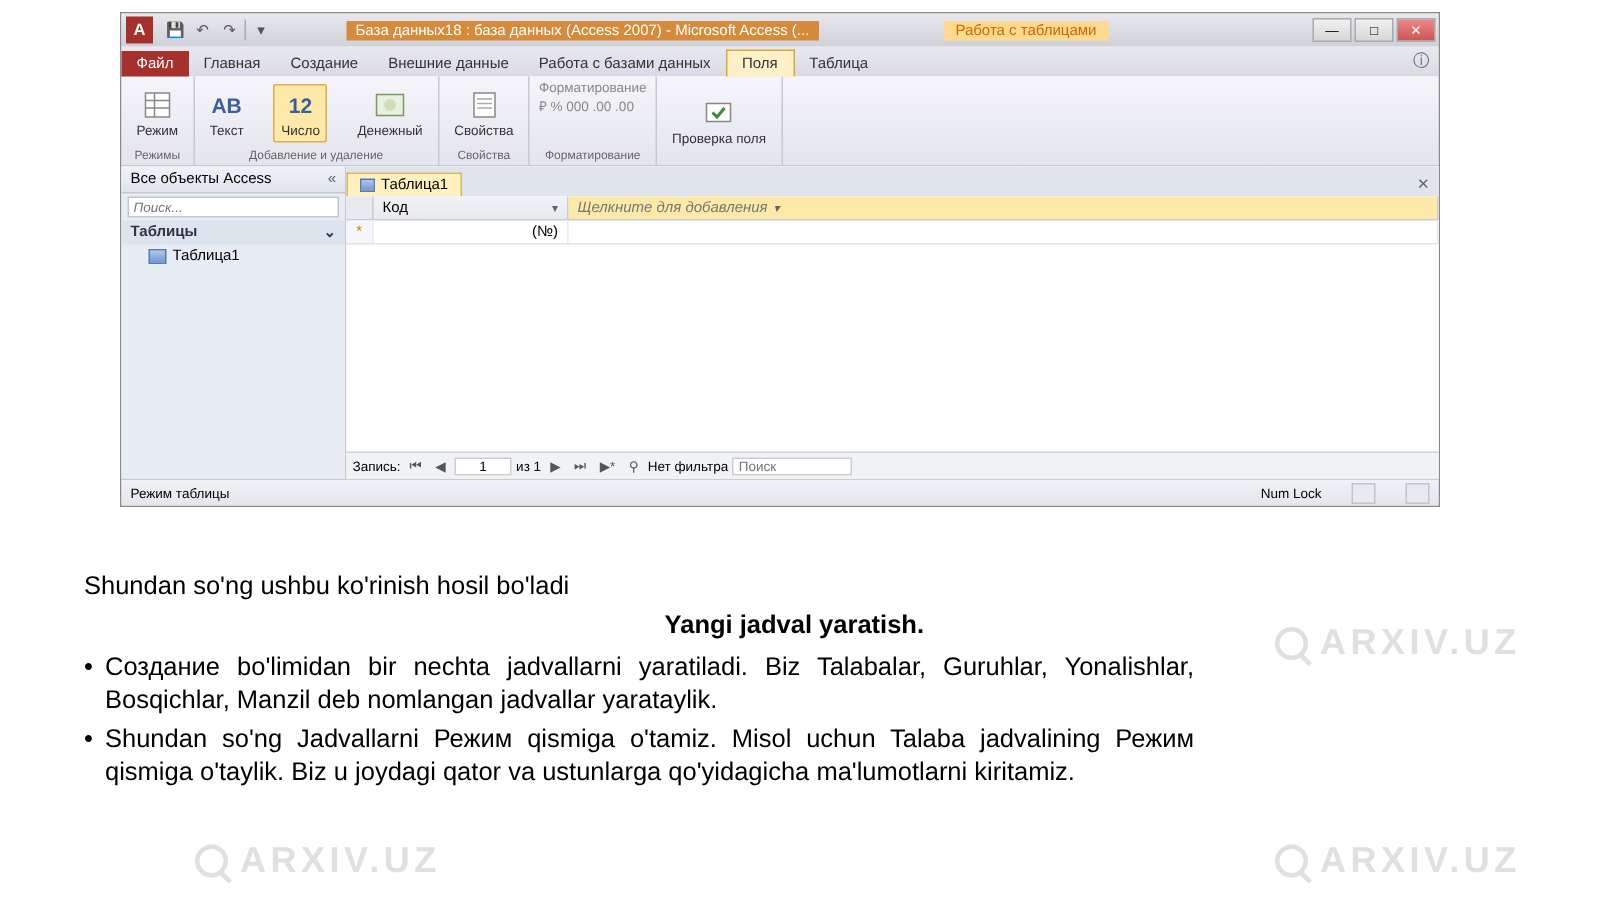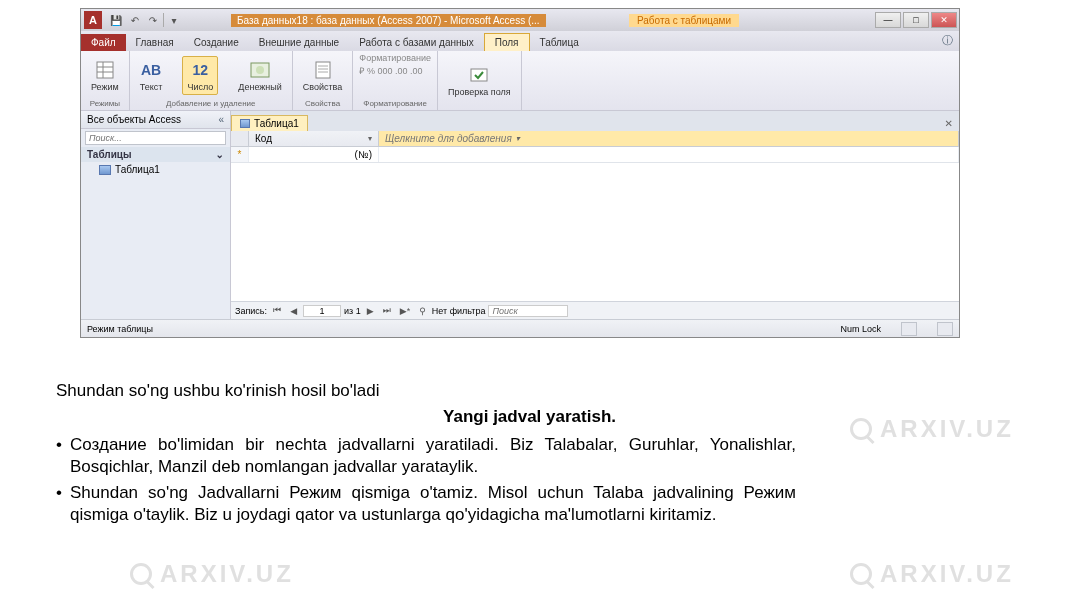--- a/index.html
+++ b/index.html
@@ -61,21 +61,21 @@
   .ds-drop { font-size: 8px; color: #666; }
   .ds-row { display: flex; border-bottom: 1px solid #e0e4ea; }
   .ds-cell { padding: 2px 6px; border-right: 1px solid #e8ecf2; }
   .ds-cell.sel { width: 18px; background: #f4f6fa; color: #c80; text-align: center; }
   .ds-cell.id { width: 130px; text-align: right; }
   .ds-cell.val { flex: 1; }
   
   .record-nav { display: flex; align-items: center; height: 18px; background: #f0f2f6; border-top: 1px solid #d0d4dc; font-size: 9px; gap: 3px; padding: 0 4px; }
   .rn-btn { padding: 0 3px; color: #555; }
   .rn-input { width: 38px; font-size: 9px; border: 1px solid #ccc; text-align: center; }
-  .rn-search { width: 80px; font-size: 9px; border: 1px solid #ccc; font-style: italic; color: #888; padding: 0 3px; }
+  .rn-search { width: 80px; font-size: 9px; border: 1px solid #ccc; color: #888; padding: 0 3px; }
   
   .statusbar { display: flex; align-items: center; height: 18px; background: linear-gradient(#f0f2f6,#e4e6ec); border-top: 1px solid #c8ccd4; font-size: 9px; padding: 0 6px; }
   .status-right { margin-left: auto; display: flex; gap: 20px; align-items: center; }
   .view-btn { width: 16px; height: 14px; background: #e8eaf0; border: 1px solid #c0c4cc; }
   
   .doc-text { position: absolute; left: 56px; top: 380px; width: 740px; font-family: Calibri, sans-serif; font-size: 17px; color: #000; line-height: 1.3; }
   .doc-text .line1 { margin-bottom: 4px; }
   .doc-text .heading { text-align: right; font-weight: bold; margin: 4px 0 6px 180px; width: 380px; }
   .doc-text .bullet { display: flex; margin-bottom: 4px; text-align: justify; }
   .doc-text .bullet .dot { width: 14px; flex-shrink: 0; }

